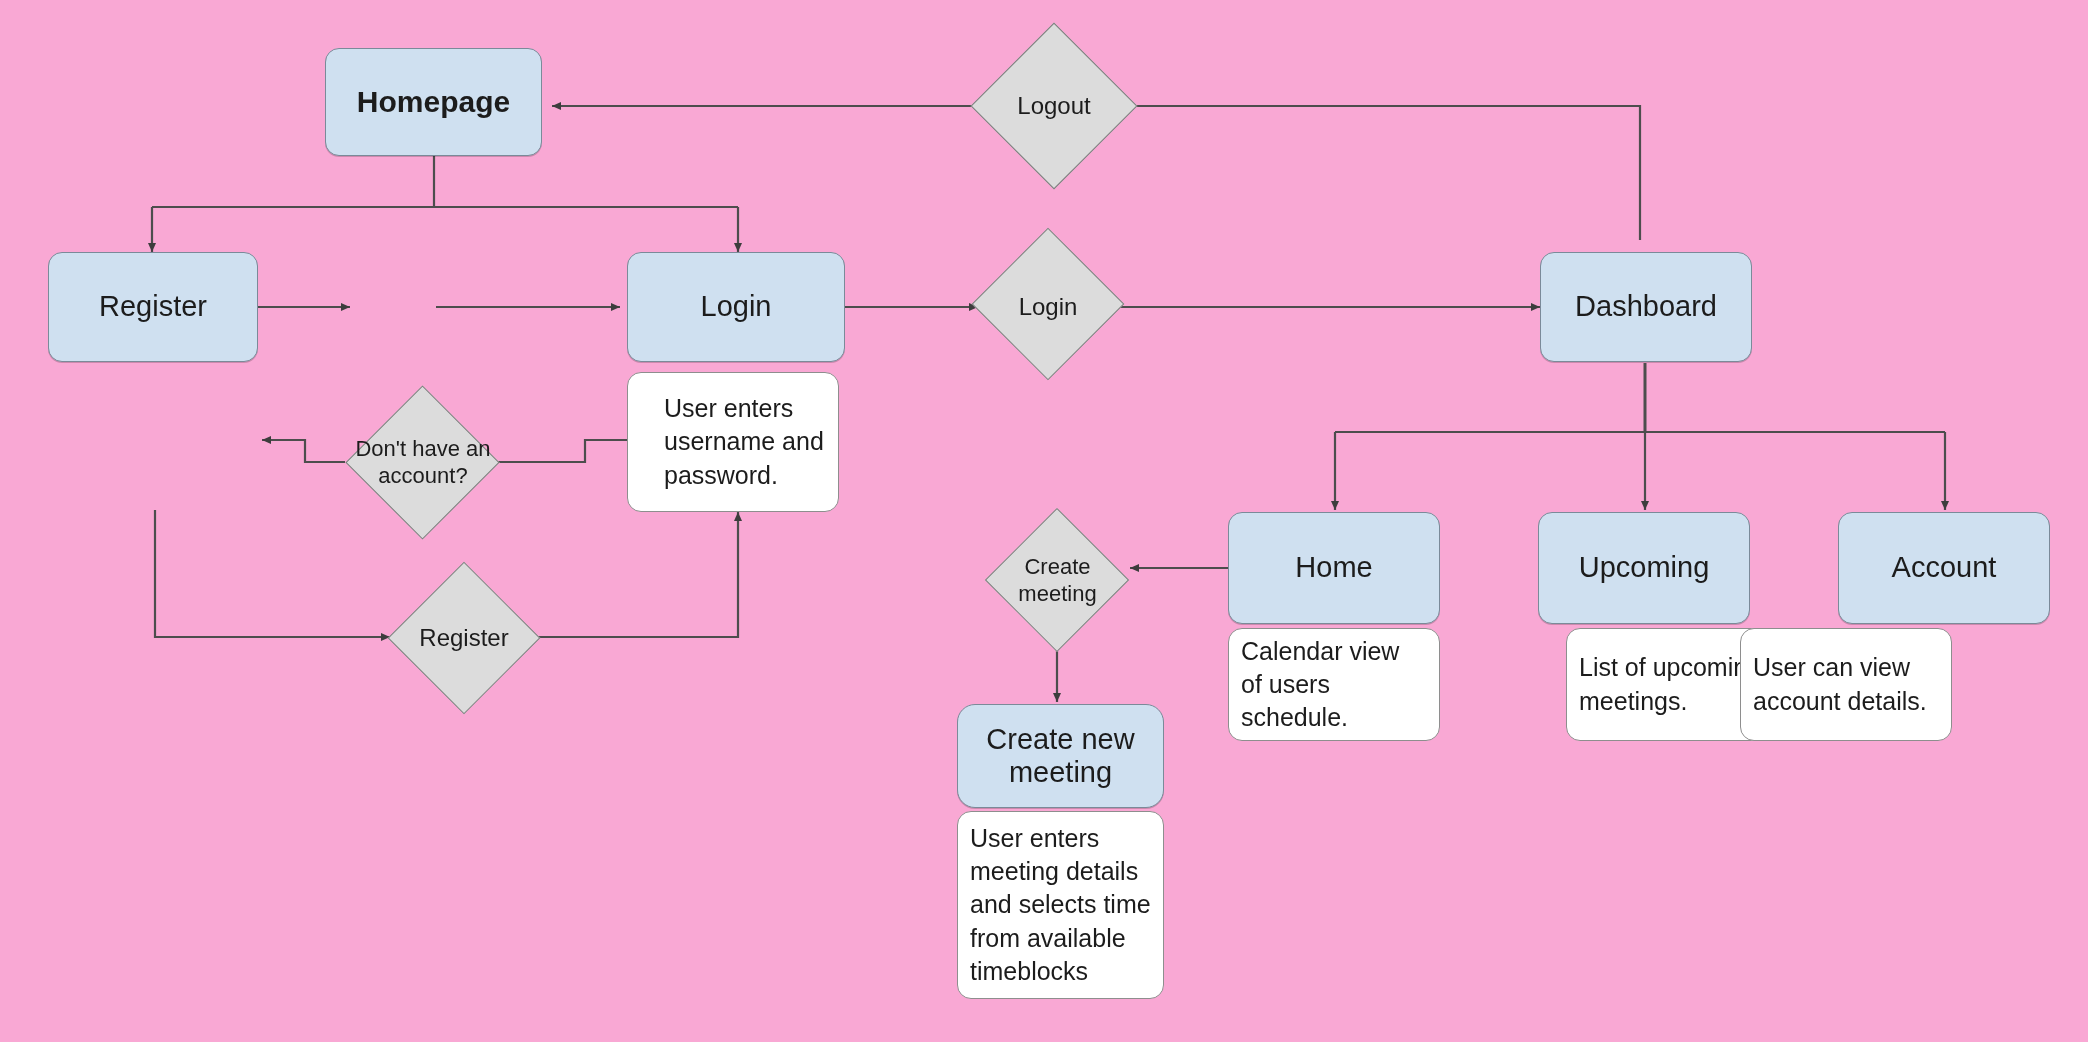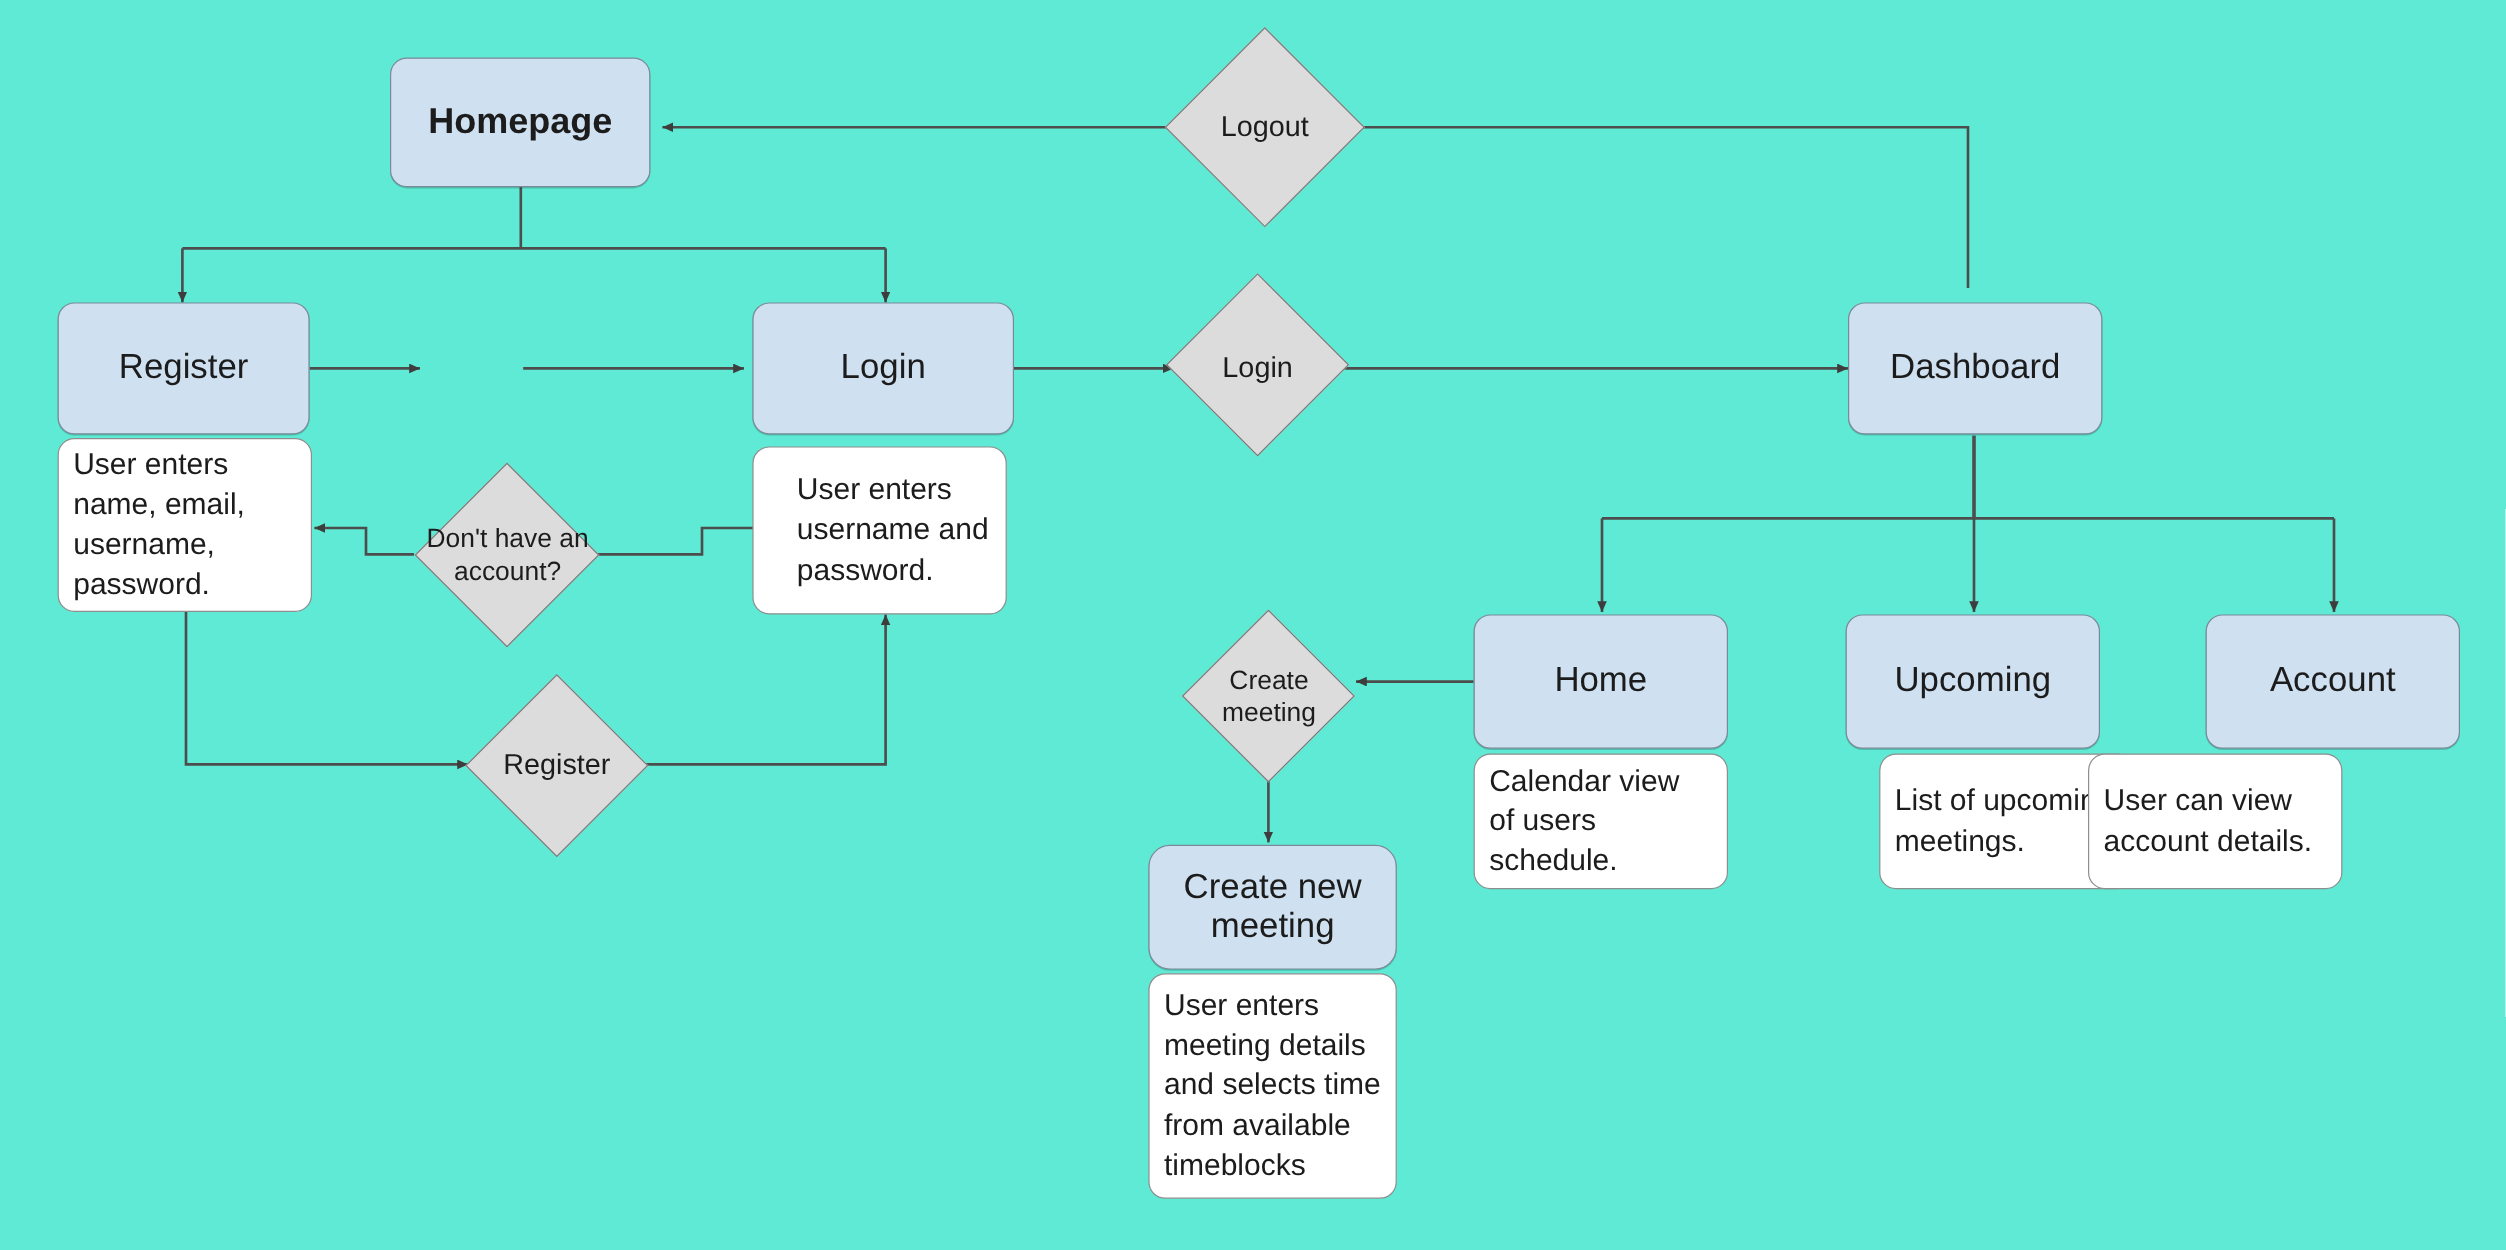--- a/index.html
+++ b/index.html
@@ -4,21 +4,21 @@
 <style>
   html, body {
     margin: 0;
     padding: 0;
     background: #ffffff;
   }
   #canvas {
     position: relative;
     width: 2088px;
     height: 1042px;
-    background: #5eead4;
+    background: #f9a8d4;
     font-family: "Liberation Sans", sans-serif;
     overflow: hidden;
   }
   svg.edges {
     position: absolute;
     left: 0;
     top: 0;
     width: 2088px;
     height: 1042px;
     pointer-events: none;
@@ -181,23 +181,20 @@
   <div class="dia-wrap" style="left:390px; top:562px; width:148px; height:152px;">
     <div class="dia-shape" style="width:108px; height:108px; left:20px; top:22px;"></div>
     <div class="dia-label big">Register</div>
   </div>
 
   <div class="dia-wrap" style="left:985px; top:508px; width:145px; height:145px;justify-content:flex-end;">
     <div class="dia-shape" style="width:102px; height:102px; left:21px; top:21px;"></div>
     <div class="dia-label">Create meeting</div>
   </div>
 
-  <div class="node note" style="left:48px; top:365px; width:212px; height:145px;">
-    <span>User enters name, email, username, password.</span>
-  </div>
 
   <div class="node note" style="left:627px; top:372px; width:212px; height:140px;padding-left:36px;">
     <span>User enters username and password.</span>
   </div>
 
   <div class="node note" style="left:1228px; top:628px; width:212px; height:113px;">
     <span>Calendar view of users schedule.</span>
   </div>
 
   <div class="node note" style="left:1538px; top:628px; width:212px; height:113px;margin-left:28px;">

